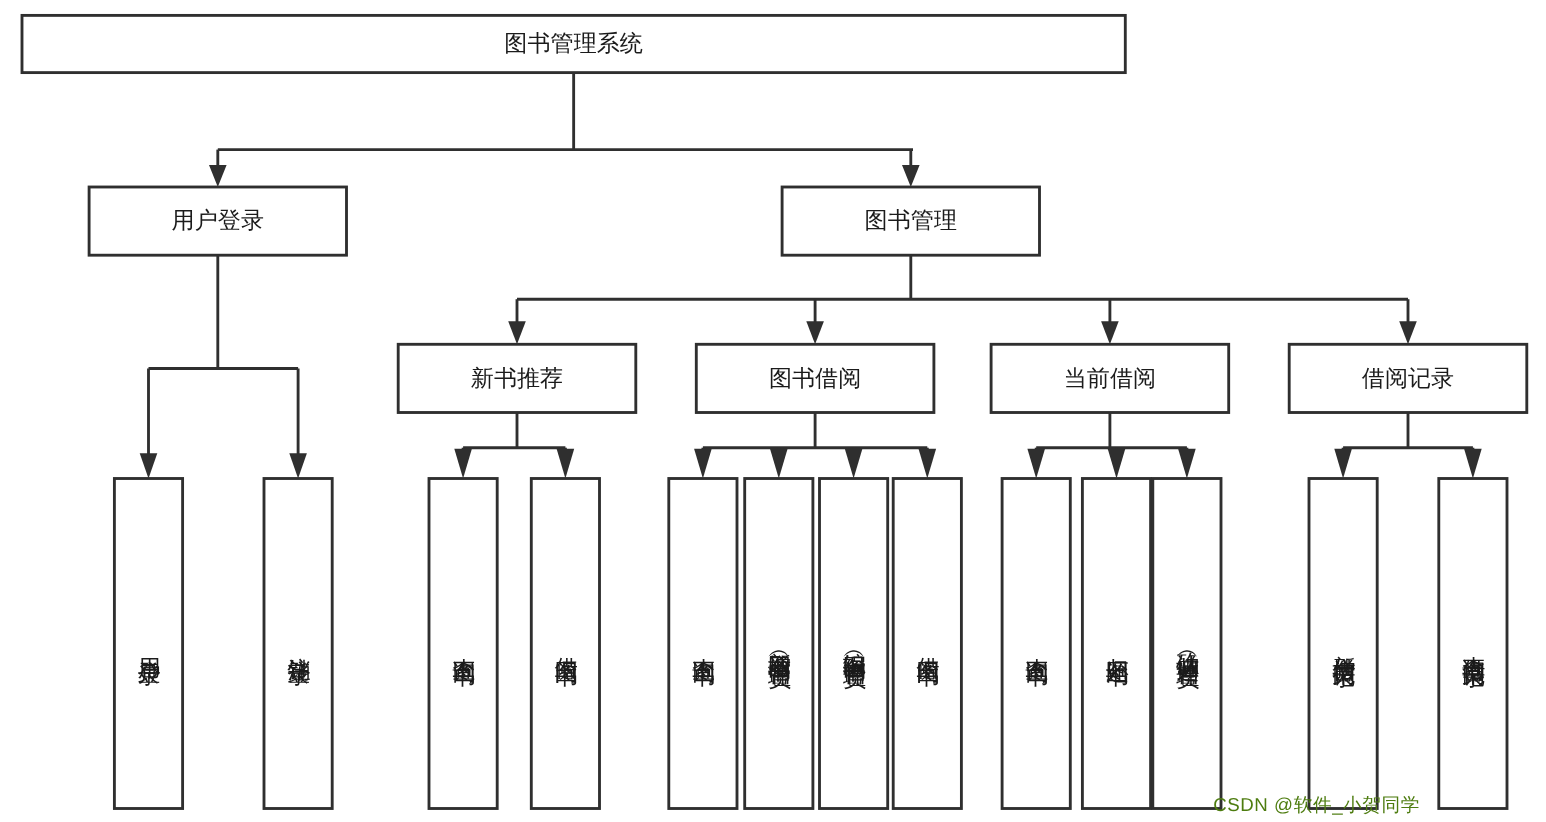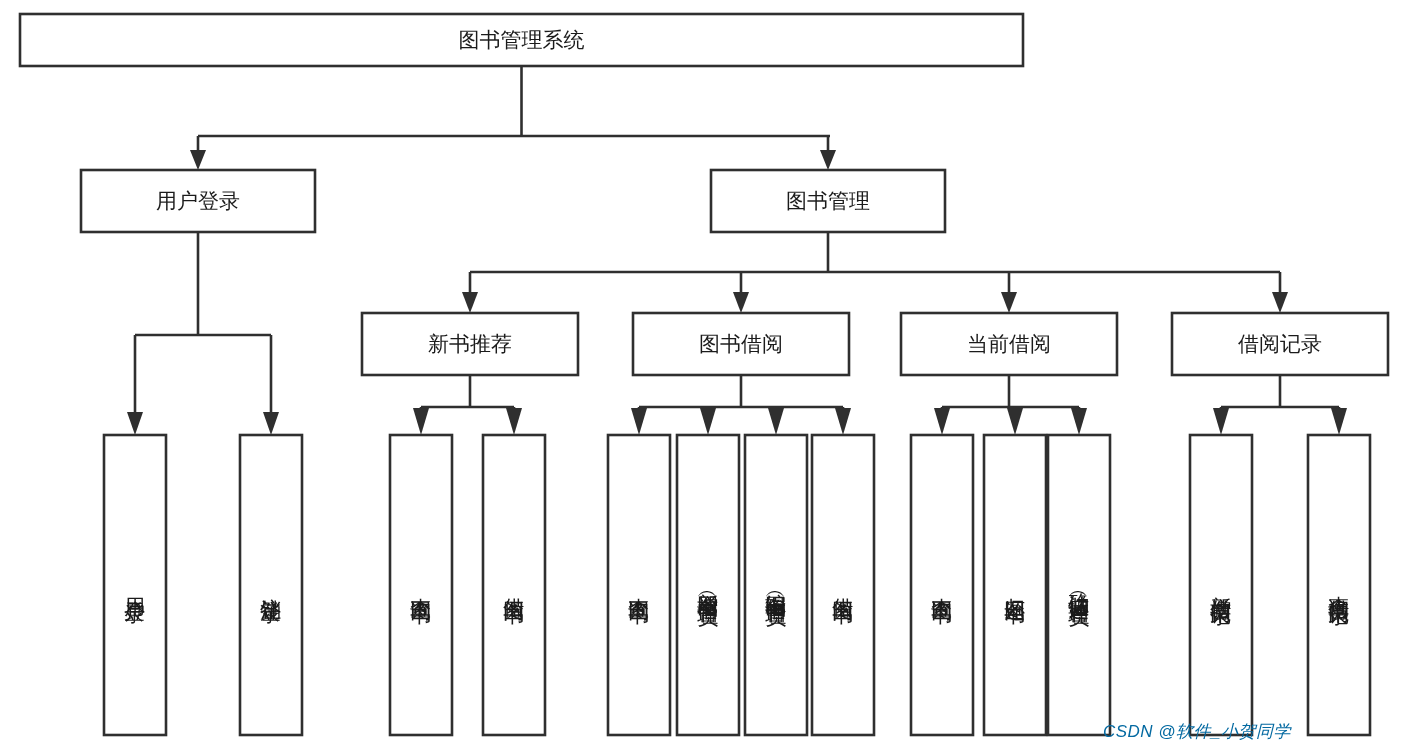--- a/index.html
+++ b/index.html
@@ -62,24 +62,23 @@
     color: #1b1b1b;
     white-space: nowrap;
     pointer-events: none;
   }
   .watermark {
     position: absolute;
     right: 8px;
     bottom: 4px;
     font-family: "Liberation Sans", "DejaVu Sans", sans-serif;
     font-size: 17px;
-    color: #0369a1;
+    color: #4d7c0f;
     white-space: nowrap;
     letter-spacing: 0.5px;
-    font-style: italic;
   }
 </style>
 </head>
 <body>
 
 <div id="diagram-root">
 
   <svg id="diagram-svg" viewBox="0 0 1405 747">
 
     <g>

